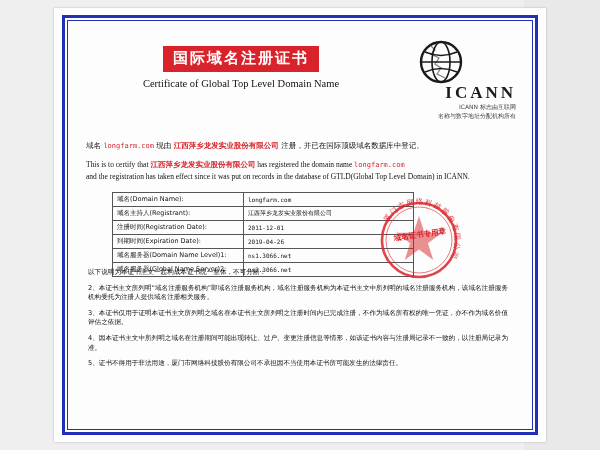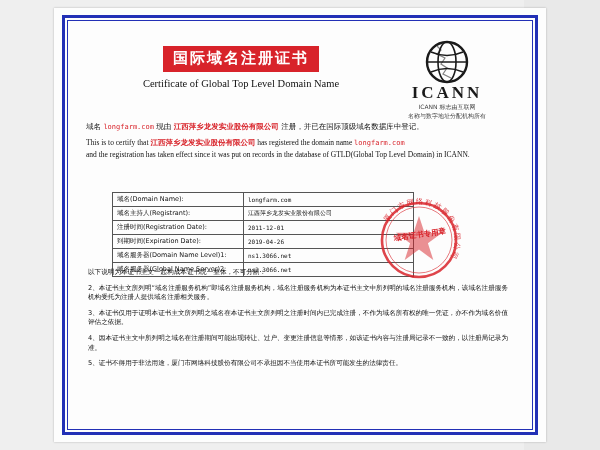--- a/index.html
+++ b/index.html
@@ -49,40 +49,40 @@
     font-family:"DejaVu Sans","Liberation Sans",sans-serif;
   }
   .title-en{
     margin-top:6px;
     font-size:10.5px;
     color:#111;
     font-family:"Liberation Serif","DejaVu Serif",serif;
   }
   
   .logo{
-    position:absolute;right:0;top:0px;width:150px;text-align:center;
+    position:absolute;right:6px;top:0px;width:150px;text-align:right;
   }
   .globe{
     display:block;margin:0 auto;
   }
   .logo-word{
     font-size:17px;letter-spacing:3px;color:#1a1a1a;font-weight:bold;
     font-family:"Liberation Serif","DejaVu Serif",serif;
     line-height:18px;
   }
   .logo-sub{
     font-size:6px;color:#444;line-height:8px;margin-top:1px;
   }
   
   .body-wrap{
     position:absolute;left:86px;top:122px;width:428px;
     color:#111;
   }
   .p-cn{
-    font-size:7.5px;line-height:9px;margin:0 0 5px 0;
+    font-size:7.5px;line-height:16px;margin:16px 0 5px 0;
     font-family:"DejaVu Sans","Liberation Sans",sans-serif;
   }
   .p-en{
     font-size:7.5px;line-height:11px;margin:0 0 8px 0;
     font-family:"Liberation Serif","DejaVu Serif",serif;
   }
   .red-b{color:#d8232a;font-weight:bold;}
   .mono-red{color:#d8232a;font-family:"DejaVu Sans Mono","Liberation Mono",monospace;font-size:7px;}
   
   .tbl{

